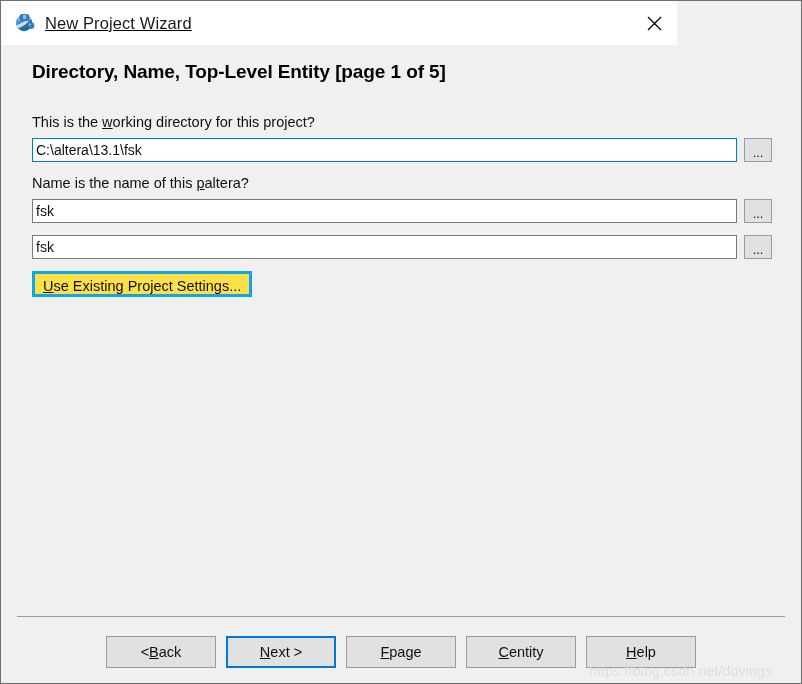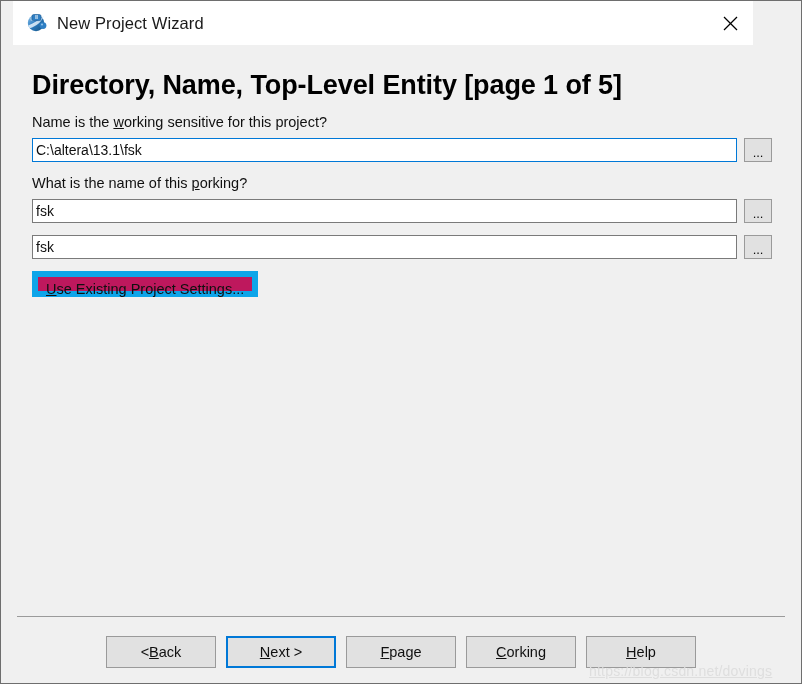--- a/index.html
+++ b/index.html
@@ -20,26 +20,27 @@
     height: 684px;
     box-sizing: border-box;
     border: 1px solid #6e6e6e;
     background: #f0f0f0;
     overflow: hidden;
   }
 
   
   .titlebar {
     position: absolute;
-    left: 12px; top: 0;
-    width: 740px;
+    left: 0; top: 0;
+    width: 676px;
     height: 44px;
     background: #ffffff;
     display: flex;
     align-items: center;
+    text-decoration: underline;
   }
   .title-icon {
     width: 22px;
     height: 22px;
     margin-left: 13px;
     margin-right: 9px;
     position: relative;
     flex: none;
   }
   .title-text {
@@ -66,22 +67,22 @@
     left: 0;
     top: 44px;
     width: 800px;
     height: 638px;
     background: #f0f0f0;
   }
 
   .page-heading {
     position: absolute;
     left: 31px;
-    top: 25px;
-    font-size: 27px;
+    top: 16px;
+    font-size: 19px;
     font-weight: bold;
     color: #000000;
     white-space: nowrap;
     letter-spacing: -0.1px;
   }
 
   .form {
     position: absolute;
     left: 31px;
     top: 68px;
@@ -135,22 +136,22 @@
     align-items: flex-end;
     justify-content: center;
     cursor: default;
   }
 
   .settings-btn {
     display: inline-block;
     box-sizing: border-box;
     height: 26px;
     padding: 0 8px;
-    border: 6px solid #0ea5e9;
-    background: #be185d;
+    border: 3px solid #0ea5e9;
+    background: #fde047;
     font-family: "Liberation Sans", sans-serif;
     font-size: 14.5px;
     color: #101010;
     line-height: 24px;
     cursor: default;
     white-space: nowrap;
   }
 
   
   .separator {
@@ -197,21 +198,20 @@
   .watermark {
     position: absolute;
     left: 588px;
     top: 618px;
     font-size: 14px;
     color: #dedede;
     letter-spacing: 0.2px;
     white-space: nowrap;
     pointer-events: none;
     user-select: none;
-    text-decoration: underline;
   }
 </style>
 </head>
 <body>
 
 <div class="window">
 
   <div class="titlebar">
     <span class="title-icon">
       <svg width="22" height="22" viewBox="0 0 22 22">
@@ -245,28 +245,28 @@
     </div>
   </div>
 
   <div class="content">
 
     <div class="page-heading">Directory, Name, Top-Level Entity [page 1 of 5]</div>
 
     <div class="form">
 
       
-      <div class="field-label"><span>Name is the </span><span class="mn">w</span><span>orking sensitive for this project?</span></div>
+      <div class="field-label"><span>This is the </span><span class="mn">w</span><span>orking directory for this project?</span></div>
       <div class="input-row">
         <input class="text-input focused" type="text" value="C:\altera\13.1\fsk" style="">
         <button class="browse-btn">...</button>
       </div>
 
       
-      <div class="field-label"><span>What is the name of this </span><span class="mn">p</span><span>orking?</span></div>
+      <div class="field-label"><span>Name is the name of this </span><span class="mn">p</span><span>altera?</span></div>
       <div class="input-row">
         <input class="text-input" type="text" value="fsk" style="">
         <button class="browse-btn">...</button>
       </div>
 
       
       <div class="input-row">
         <input class="text-input" type="text" value="fsk" style="">
         <button class="browse-btn">...</button>
       </div>
@@ -288,21 +288,21 @@
           <span>ext &gt;</span>
         </button>
       <button class="dlg-btn">
           <span></span>
           <span class="mn">F</span>
           <span>page</span>
         </button>
       <button class="dlg-btn">
           <span></span>
           <span class="mn">C</span>
-          <span>orking</span>
+          <span>entity</span>
         </button>
       <button class="dlg-btn">
           <span></span>
           <span class="mn">H</span>
           <span>elp</span>
         </button>
     </div>
 
     <div class="watermark">https://blog.csdn.net/dovings</div>
 

